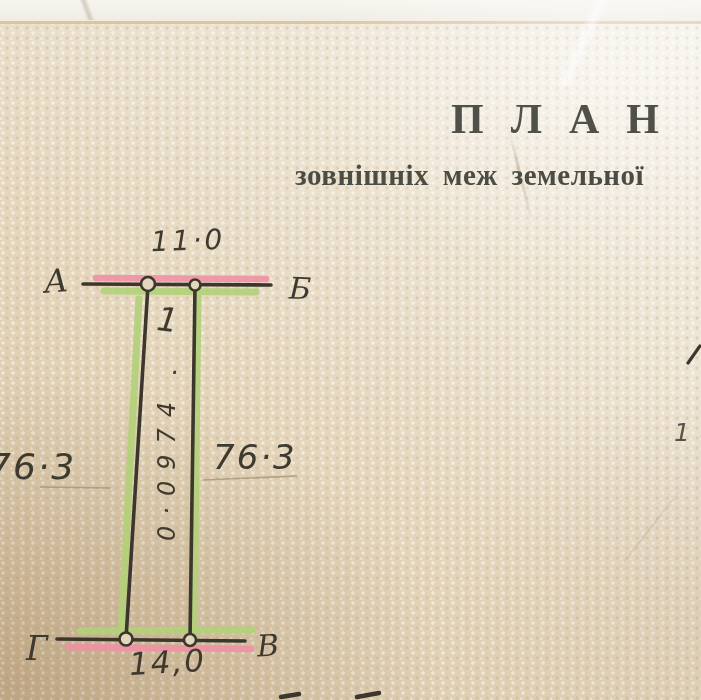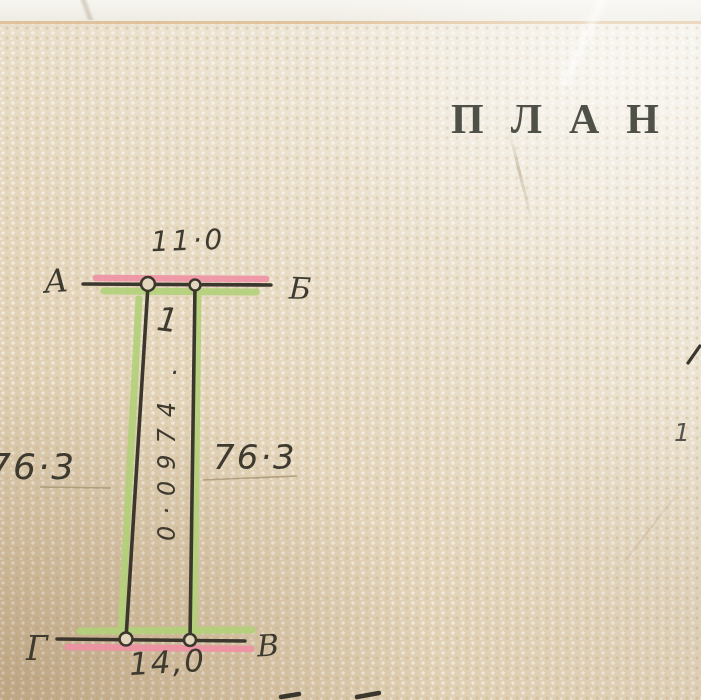--- a/index.html
+++ b/index.html
@@ -126,20 +126,21 @@
       <path d="M203 480 L297 476"></path>
     </g>
     <g stroke="#3b372d" stroke-linecap="round" fill="none">
       <path stroke-width="3.2" d="M688 363 L700 346"></path>
       <path stroke-width="4.5" d="M281 697 L299 694"></path>
       <path stroke-width="4.5" d="M357 697 L379 693"></path>
     </g>
   </svg>
 
   <div class="title">ПЛАН</div>
+  <div class="subtitle">зовнішніх меж земельної</div>
 
   <div class="hw corner-a">А</div>
   <div class="hw corner-b">Б</div>
   <div class="hw corner-v">В</div>
   <div class="hw corner-g">Г</div>
 
   <div class="hw hw-num dim-top">11·0</div>
   <div class="hw hw-num dim-left">76·3</div>
   <div class="hw hw-num dim-right">76·3</div>
   <div class="hw hw-num dim-bottom">14,0</div>

